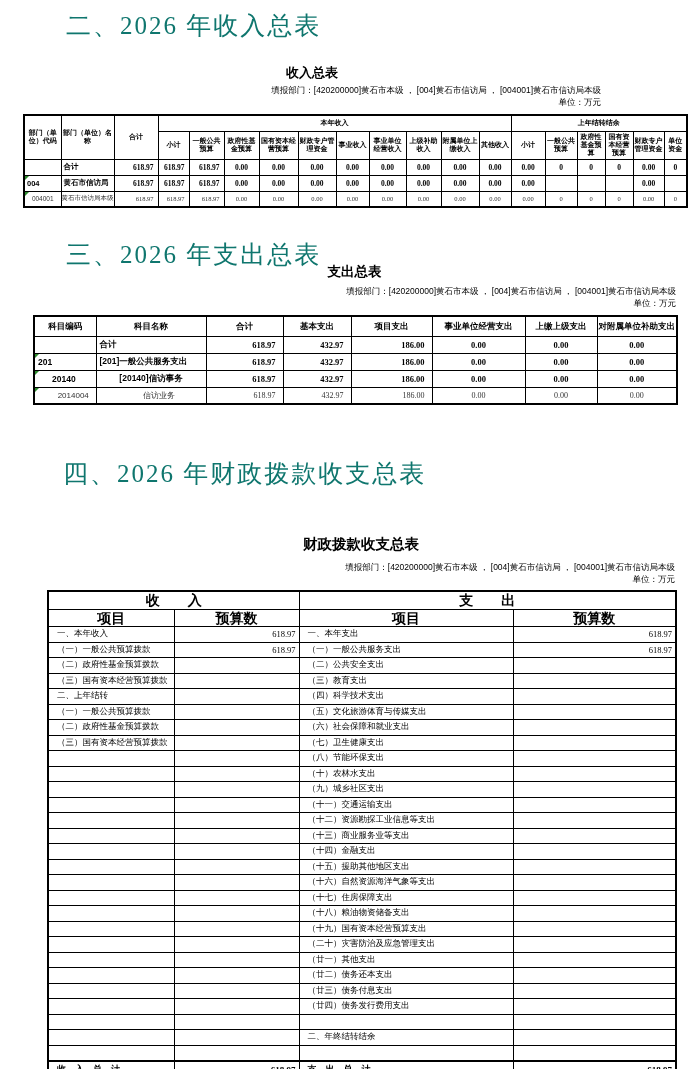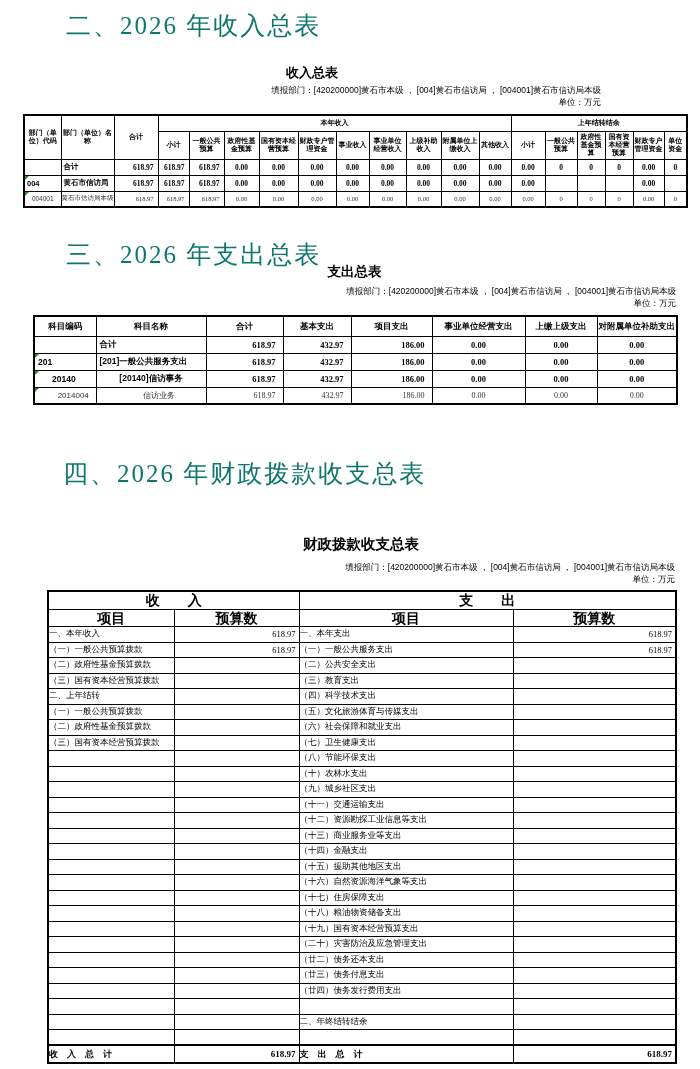--- a/index.html
+++ b/index.html
@@ -48,21 +48,21 @@
   .t2 td:nth-child(n+3) { font-family:"Liberation Serif",serif; }
   .t2 tr.lvl1 td:nth-child(1) { padding-left:17px; }
   .t2 tr.lvl1 td:nth-child(2) { text-align:center; padding-left:0; }
   .t2 tr.lvl2 td:nth-child(1),.t2 tr.lvl2 td:nth-child(2) { text-align:center; padding-left:16px; }
   .t2 tr.light td { font-weight:normal; font-size:8px; color:#333; }
 
   
   .t3 { font-size:8.5px; }
   .t3 th { font-size:14px; height:17px; }
   .t3 tbody tr { height:15.5px; }
-  .t3 td:nth-child(1),.t3 td:nth-child(3) { text-align:left; padding-left:0; }
+  .t3 td:nth-child(1),.t3 td:nth-child(3) { text-align:left; padding-left:8px; }
   .t3 td:nth-child(2),.t3 td:nth-child(4) { text-align:right; padding-right:3px; font-family:"Liberation Serif",serif; }
   .t3 tbody.totals td { border-top:2px solid #000; font-weight:bold; font-size:9px; height:18px; }
 </style>
 </head>
 <body>
 
 <div class="page">
 
   <div class="sec-title" style="left:66px; top:9px;">二、2026 年收入总表</div>
 
@@ -441,20 +441,26 @@
             <td></td>
           </tr>
 
           <tr>
             <td></td>
             <td></td>
             <td>（二十）灾害防治及应急管理支出</td>
             <td></td>
           </tr>
 
+          <tr>
+            <td></td>
+            <td></td>
+            <td>（廿一）其他支出</td>
+            <td></td>
+          </tr>
 
           <tr>
             <td></td>
             <td></td>
             <td>（廿二）债务还本支出</td>
             <td></td>
           </tr>
 
           <tr>
             <td></td>

